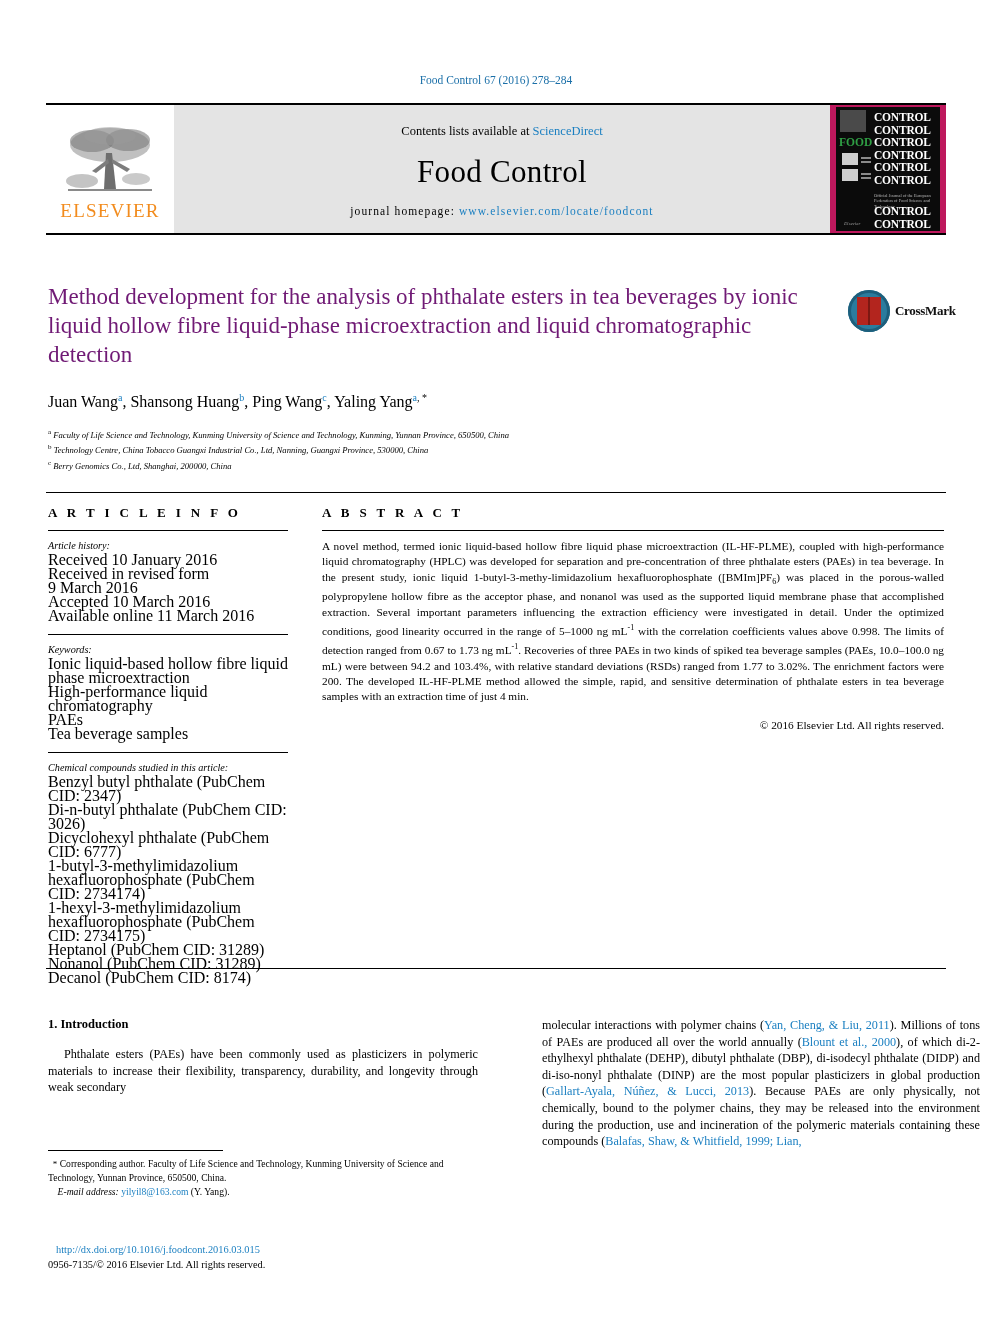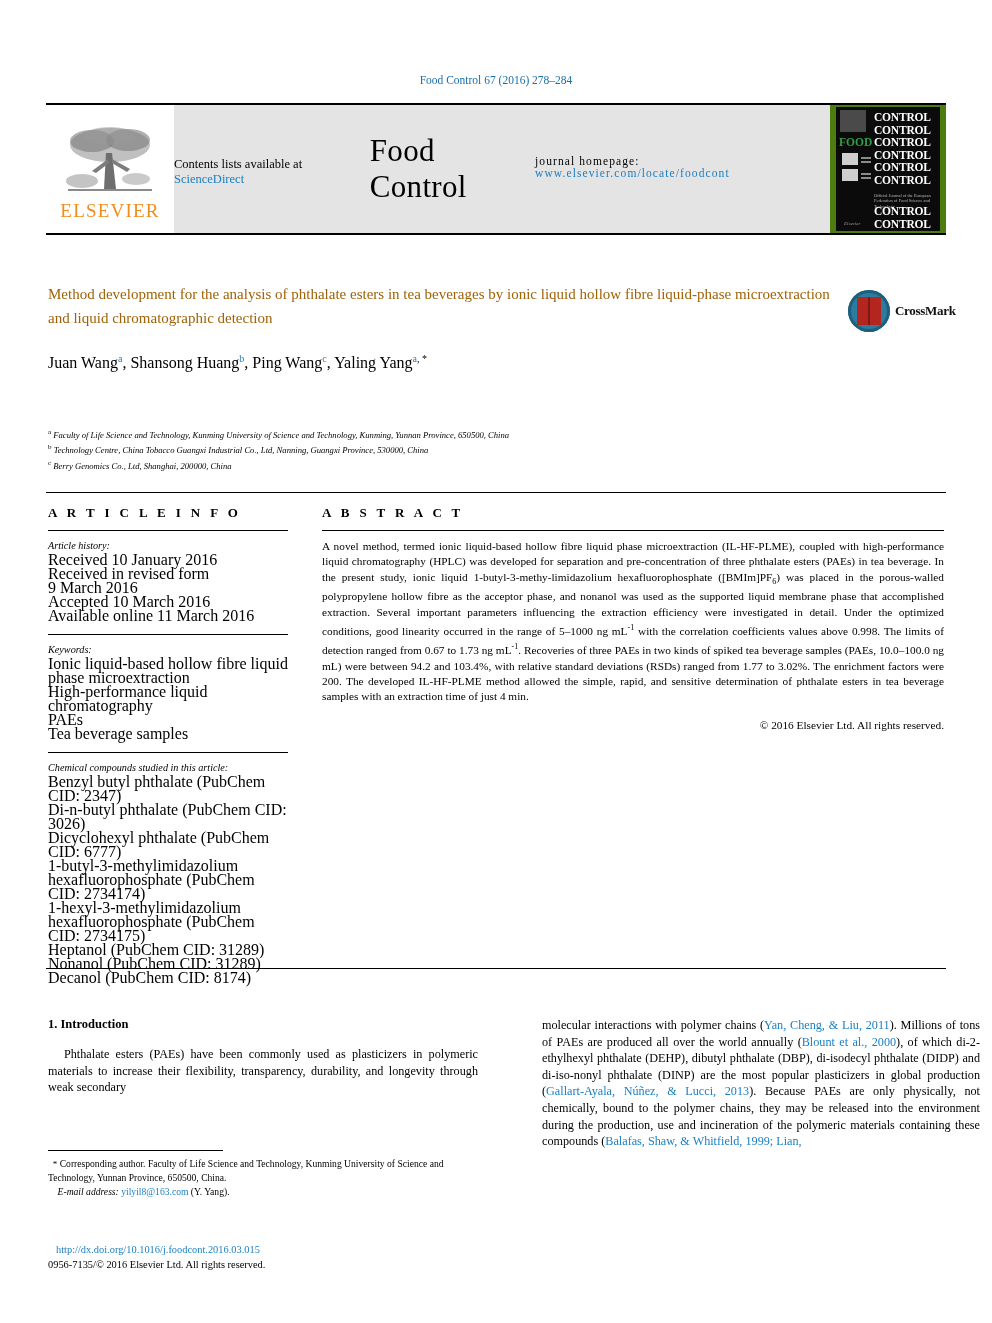--- a/index.html
+++ b/index.html
@@ -68,21 +68,21 @@
     color: #F28C1E;
     font-size: 19px;
     letter-spacing: 1.2px;
     line-height: 1;
     margin-top: 2px;
   }
   .masthead-center {
     flex: 1 1 auto;
     background: #e4e4e4;
     display: flex;
-    flex-direction: row;
+    flex-direction: column;
     align-items: center;
     justify-content: center;
     position: relative;
   }
   .contents-line {
     font-size: 12.5px;
     margin-top: 6px;
     color: #000;
   }
   .contents-line .sd {
@@ -99,21 +99,21 @@
     font-size: 11.5px;
     letter-spacing: 1.1px;
     margin-bottom: 4px;
   }
   .homepage-line .hp-label { color: #000; }
   .homepage-line .hp-url { color: #1a7fc1; }
 
   .cover-thumb {
     flex: 0 0 116px;
     width: 116px;
-    background: #4d7c0f;
+    background: #be185d;
     display: flex;
     align-items: center;
     justify-content: center;
   }
   .cover-art {
     width: 104px;
     height: 124px;
     background: #0b0b0b;
     position: relative;
     overflow: hidden;
@@ -184,23 +184,23 @@
 
   
   .title-block {
     position: absolute;
     top: 282px;
     left: 48px;
     width: 790px;
   }
   .paper-title {
     font-family: "Liberation Serif", serif;
-    font-size: 15px;
-    line-height: 24px;
-    color: #a16207;
+    font-size: 23px;
+    line-height: 29px;
+    color: #701a75;
     margin: 0;
     font-weight: normal;
   }
   .authors {
     margin-top: 18px;
     font-size: 16px;
     line-height: 22px;
   }
   .authors sup {
     color: #1a7fc1;

